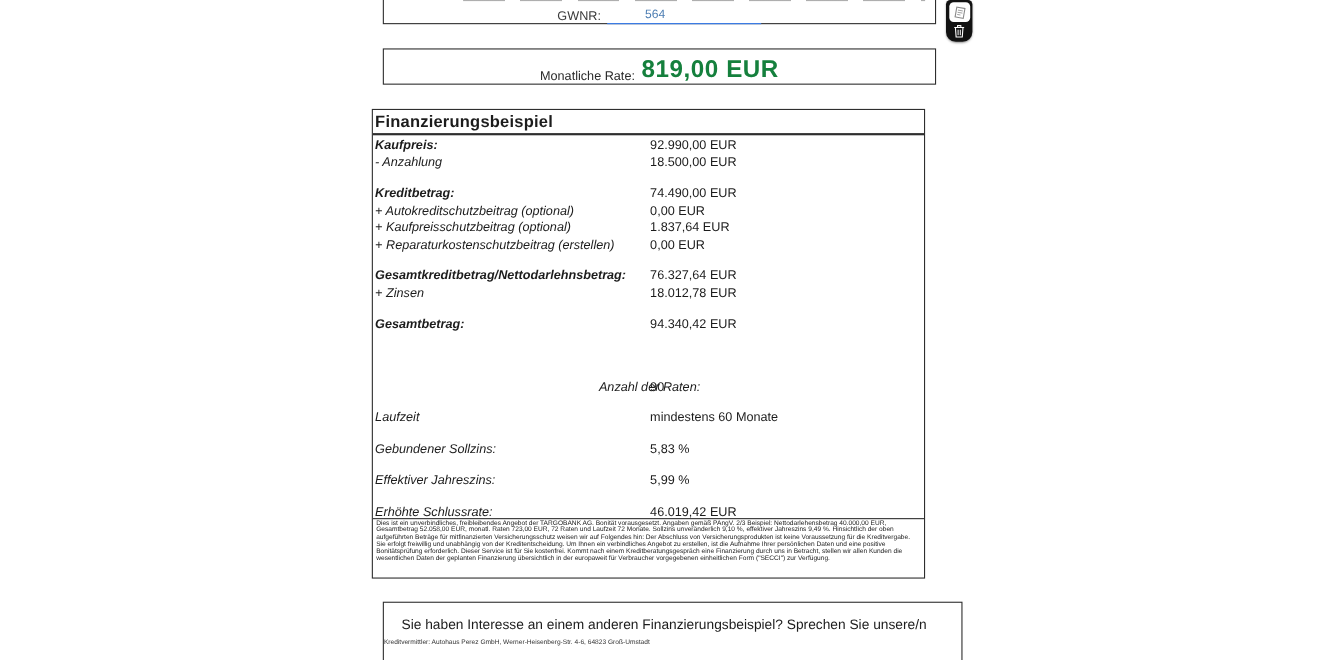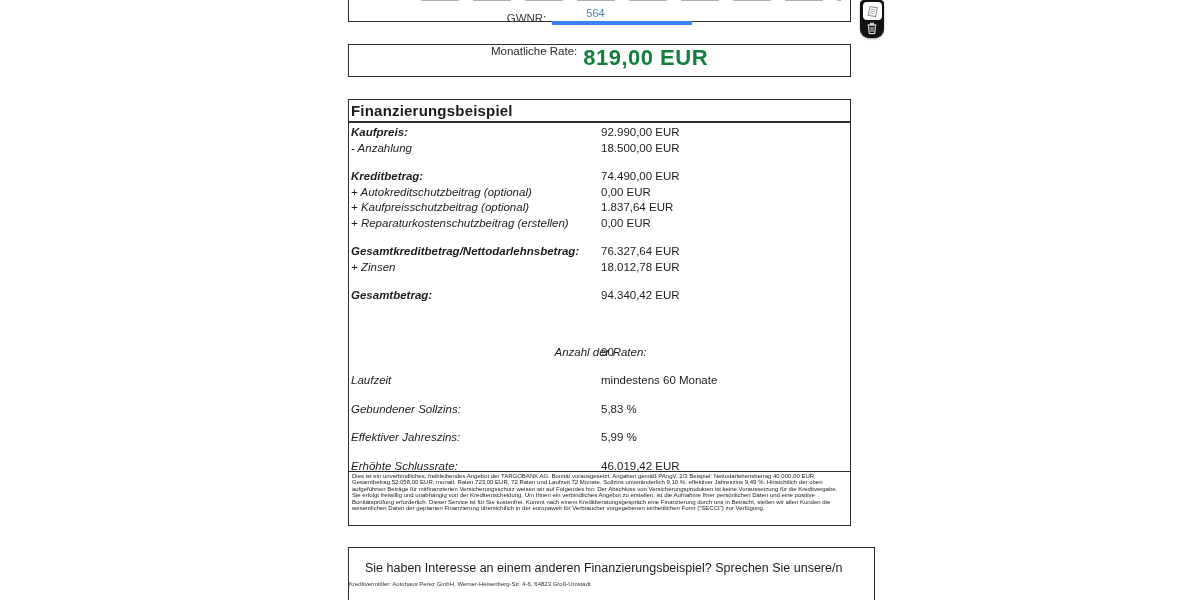--- a/index.html
+++ b/index.html
@@ -7,37 +7,37 @@
   .page { position:relative; width:1200px; height:528px; background:#ffffff; }
 
   .doc-box { position:absolute; background:#fff; border:1px solid #2e2e2e; box-sizing:content-box; }
 
   
   .gwnr-box { left:348px; top:-21px; width:501px; height:41px; }
   .gwnr-remnant { position:absolute; left:72px; top:19px; width:420px; height:2px;
     background:repeating-linear-gradient(90deg,#9a9a9a 0 38px, transparent 38px 52px); opacity:.8; }
   .gwnr-row { position:absolute; left:0; top:23px; width:100%; display:flex; justify-content:center; align-items:flex-end; }
   .gwnr-label { font-size:11.5px; color:#3a3a3a; margin-right:6px; padding-bottom:1px; }
-  .gwnr-fill { width:140px; border-bottom:4px solid #3b82f6; text-align:left; padding-left:34px; box-sizing:border-box; }
+  .gwnr-fill { width:140px; border-bottom:1px solid #3b82f6; text-align:left; padding-left:34px; box-sizing:border-box; }
   .gwnr-value { font-size:11px; color:#4d7eb3; line-height:13px; }
 
   
   .widget { position:absolute; left:860px; top:0; width:24px; height:38px; background:#121212;
     border-radius:4px 4px 9px 9px; box-shadow:0 1px 2px rgba(0,0,0,.4); }
   .widget-tile { position:absolute; left:2.5px; top:2px; width:19px; height:18px; background:#fff; border-radius:4px;
     display:flex; align-items:center; justify-content:center; cursor:pointer; }
   .widget-bottom { position:absolute; left:0; top:21px; width:24px; height:15px; display:flex; align-items:center; justify-content:center; cursor:pointer; }
 
   
-  .rate-box { left:348px; top:44px; width:501px; height:31px; display:flex; align-items:flex-start; justify-content:center; }
+  .rate-box { left:348px; top:44px; width:501px; height:31px; display:flex; align-items:flex-end; justify-content:center; }
   .rate-label { font-size:11.5px; color:#2a2a2a; margin-right:6px; }
   .rate-value { font-size:22px; font-weight:bold; letter-spacing:.5px; color:#15803d; }
 
   
-  .fin-box { left:348px; top:99px; width:501px; height:425px; }
+  .fin-box { left:338px; top:99px; width:501px; height:425px; }
   .fin-title { font-size:15px; font-weight:bold; padding:2px 0 2px 2px; border-bottom:2px solid #2e2e2e; letter-spacing:.2px; }
   .fin-rows { padding-top:2px; font-size:11.5px; }
   .fin-row { position:relative; height:15.5px; line-height:15.5px; padding-left:2px; }
   .fin-row .lbl { display:inline-block; white-space:nowrap;font-style:italic; }
   .fin-row .val { position:absolute; left:252px; top:0; white-space:nowrap; }
   .fin-row.bold .lbl { font-weight:bold; }
   .gap-s { margin-top:13px; }
   .gap-l { margin-top:41px;text-align:center; }
   .fin-disclaimer { position:absolute; left:0; right:0; top:371px; bottom:0; border-top:1px solid #2e2e2e;
     padding:1px 3px; font-size:6px; line-height:6.4px; color:#222; overflow:hidden; }

